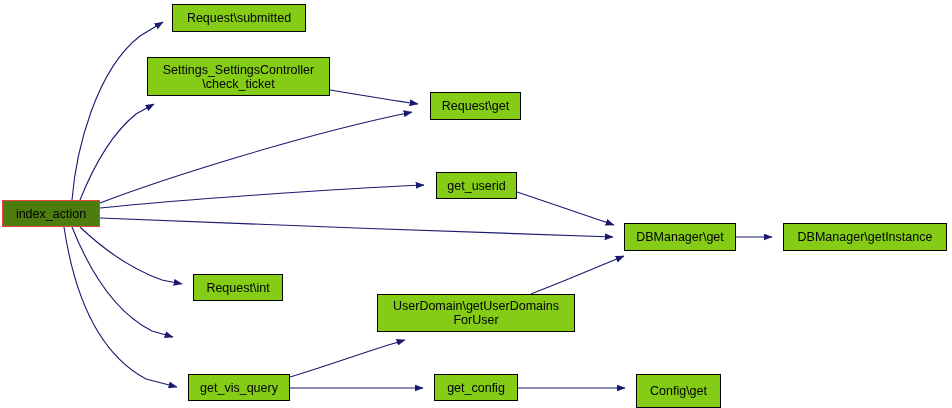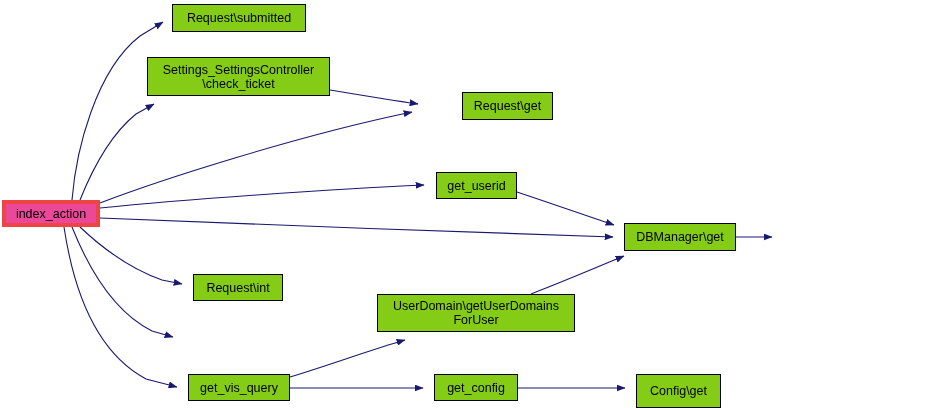--- a/index.html
+++ b/index.html
@@ -41,22 +41,22 @@
     font-size: 12.5px;
     line-height: 14px;
     display: flex;
     align-items: center;
     justify-content: center;
     text-align: center;
     white-space: pre-line;
     letter-spacing: 0px;
   }
   .node.current {
-    background: #ec4899;
-    border: 4px solid #ef4444;
+    background: #4d7c0f;
+    border: 1px solid #ef4444;
   }
   .node-label {
     display: block;
     padding: 0 3px;
   }
 </style>
 </head>
 <body>
 
 <div id="graph-root">
@@ -82,23 +82,24 @@
         <path d="M 531,294 C 565,281 600,266 624,256" fill="none" stroke="#191970" stroke-width="1.1" marker-end="url(#arrowhead)"></path>
         <path d="M 290,388 L 423,388" fill="none" stroke="#191970" stroke-width="1.1" marker-end="url(#arrowhead)"></path>
         <path d="M 518,388 L 625,388" fill="none" stroke="#191970" stroke-width="1.1" marker-end="url(#arrowhead)"></path>
       </g>
   </svg>
   <div id="node-layer">
       <div class="node current" style="left: 2px; top: 200px; width: 98px; height: 27px;"><span class="node-label">index_action</span></div>
       <div class="node" style="left: 172px; top: 4px; width: 134px; height: 28px;"><span class="node-label">Request\submitted</span></div>
       <div class="node" style="left: 147px; top: 57px; width: 183px; height: 39px;"><span class="node-label">Settings_SettingsController
 \check_ticket</span></div>
-      <div class="node" style="left: 430px; top: 92px; width: 91px; height: 28px; margin-left: 32px;"><span class="node-label">Request\get</span></div>
+      <div class="node" style="left: 430px; top: 92px; width: 91px; height: 28px;"><span class="node-label">Request\get</span></div>
       <div class="node" style="left: 436px; top: 172px; width: 81px; height: 27px;"><span class="node-label">get_userid</span></div>
       <div class="node" style="left: 624px; top: 223px; width: 112px; height: 28px; align-items: center;"><span class="node-label">DBManager\get</span></div>
+      <div class="node" style="left: 783px; top: 223px; width: 164px; height: 28px;"><span class="node-label">DBManager\getInstance</span></div>
       <div class="node" style="left: 193px; top: 274px; width: 90px; height: 27px;"><span class="node-label">Request\int</span></div>
       <div class="node" style="left: 377px; top: 294px; width: 198px; height: 38px;"><span class="node-label">UserDomain\getUserDomains
 ForUser</span></div>
       <div class="node" style="left: 188px; top: 374px; width: 102px; height: 27px;"><span class="node-label">get_vis_query</span></div>
       <div class="node" style="left: 434px; top: 374px; width: 84px; height: 27px;"><span class="node-label">get_config</span></div>
       <div class="node" style="left: 636px; top: 374px; width: 85px; height: 34px;"><span class="node-label">Config\get</span></div>
     </div>
 </div>
 
 </body></html>

